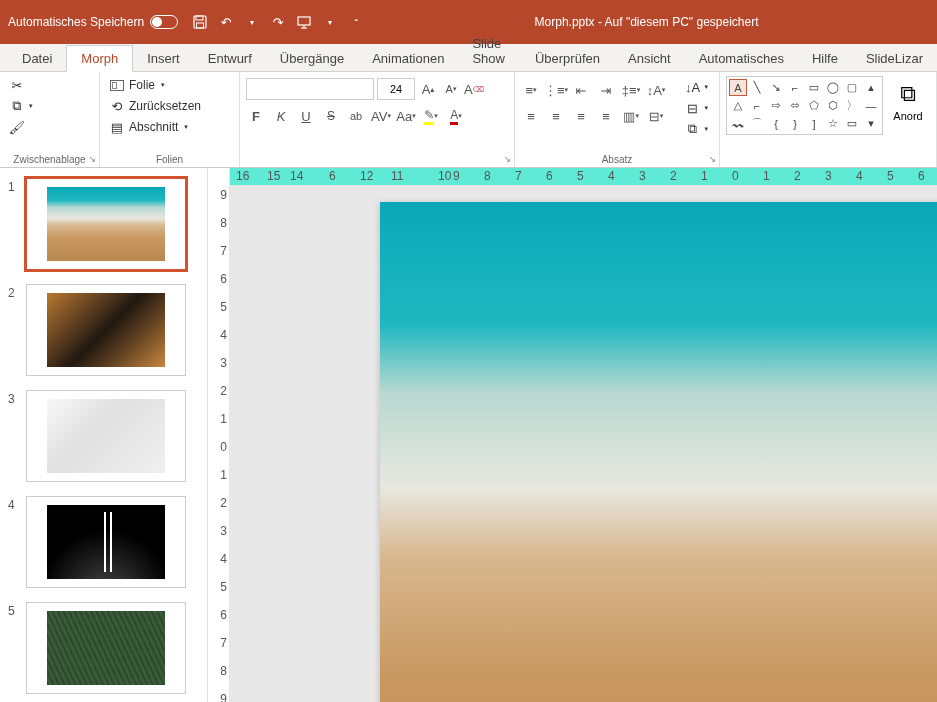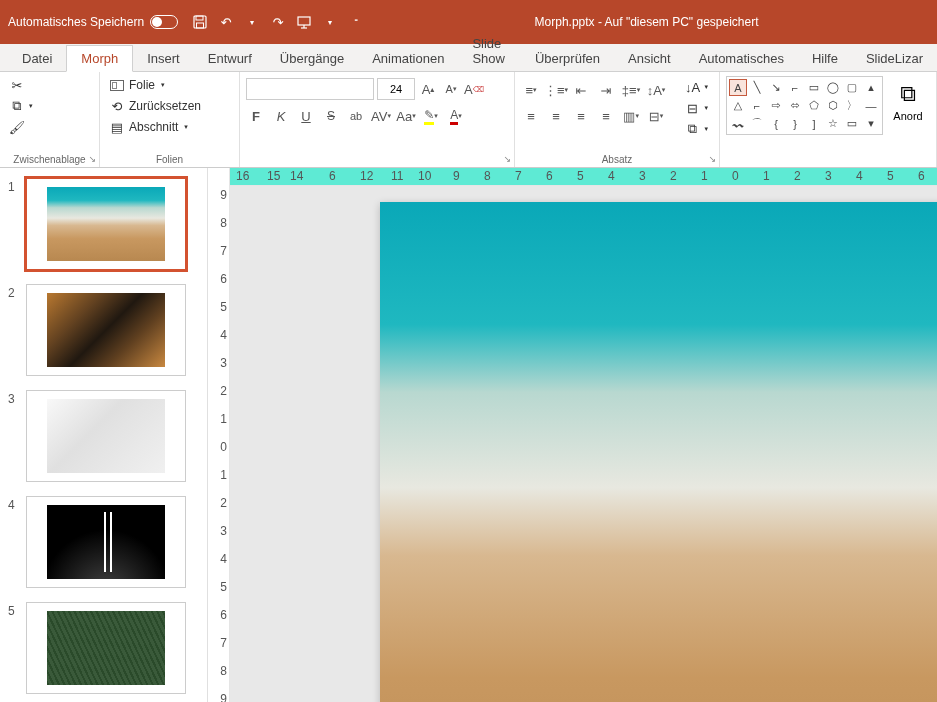--- a/index.html
+++ b/index.html
@@ -318,21 +318,21 @@
     </div>
 
   <div class="editor">
     <div class="hruler" id="hruler">
         <div class="htick" style="left: 6px;">16</div>
         <div class="htick" style="left: 37px;">15</div>
         <div class="htick" style="left: 60px;">14</div>
         <div class="htick" style="left: 99px;">6</div>
         <div class="htick" style="left: 130px;">12</div>
         <div class="htick" style="left: 161px;">11</div>
-        <div class="htick" style="left: 188px;">10</div>
+        <div class="htick" style="left: 208px;">10</div>
         <div class="htick" style="left: 223px;">9</div>
         <div class="htick" style="left: 254px;">8</div>
         <div class="htick" style="left: 285px;">7</div>
         <div class="htick" style="left: 316px;">6</div>
         <div class="htick" style="left: 347px;">5</div>
         <div class="htick" style="left: 378px;">4</div>
         <div class="htick" style="left: 409px;">3</div>
         <div class="htick" style="left: 440px;">2</div>
         <div class="htick" style="left: 471px;">1</div>
         <div class="htick" style="left: 502px;">0</div>

